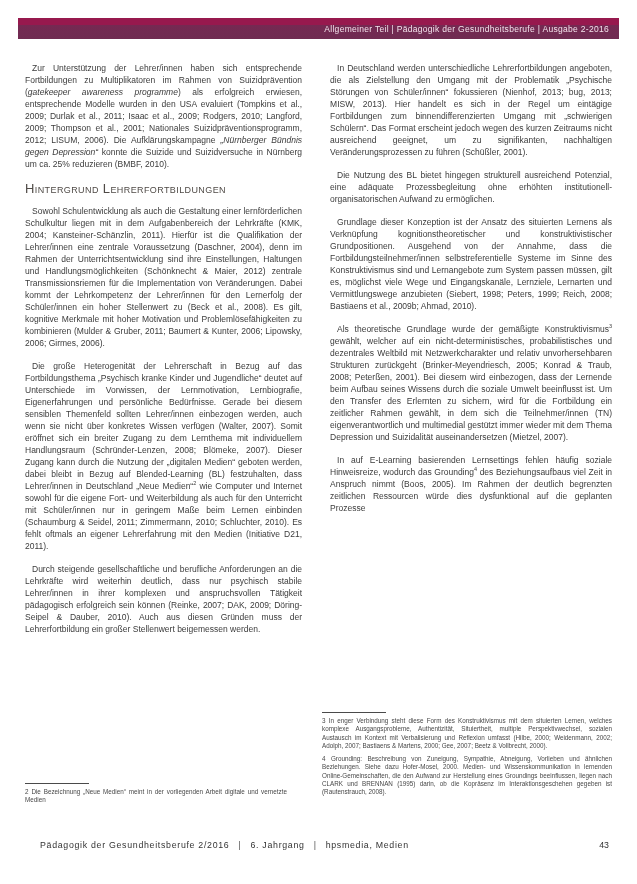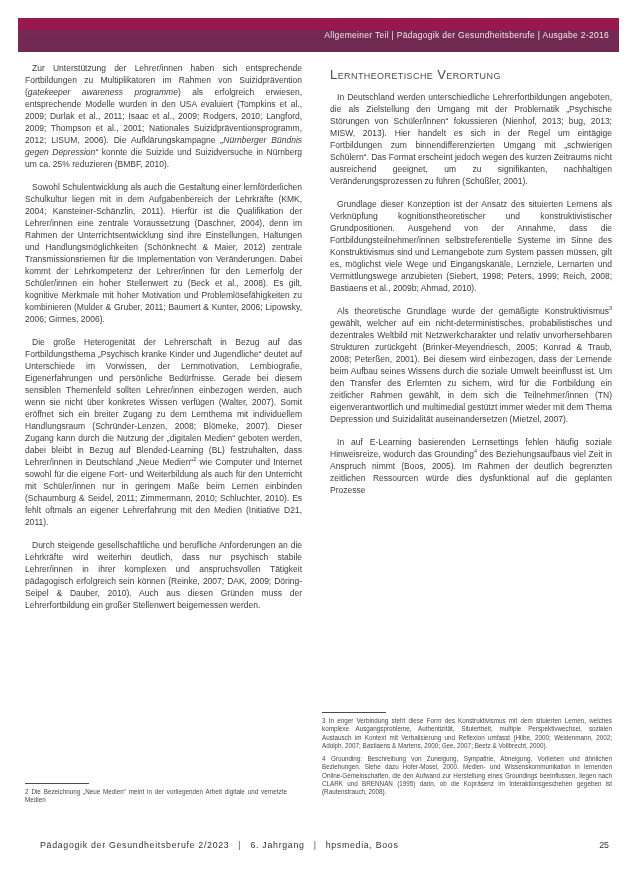--- a/index.html
+++ b/index.html
@@ -6,21 +6,21 @@
   .page{
     position:relative;
     width:637px;height:884px;
     background:#ffffff;
     font-family:"Liberation Sans", sans-serif;
     color:#3b3b3b;
     overflow:hidden;
     margin:0 auto;
   }
   .header-bar{
-    position:absolute;top:18px;left:18px;right:18px;height:34px;
+    position:absolute;top:18px;left:18px;right:18px;height:21px;
     background:linear-gradient(180deg,#97194e 0%,#97194e 34%,#752952 34%,#6f2b51 100%);
     display:flex;align-items:center;justify-content:flex-end;
   }
   .header-bar span{
     color:#f4e3ec;font-size:8.5px;letter-spacing:0.3px;
     padding-right:10px;line-height:30px;white-space:nowrap;
   }
   .columns{
     position:absolute;top:62px;left:25px;right:25px;
     display:flex;gap:28px;
@@ -68,32 +68,33 @@
 
   <div class="header-bar">
     <span>Allgemeiner Teil | Pädagogik der Gesundheitsberufe | Ausgabe 2-2016</span>
   </div>
 
   <main class="columns">
 
     <section class="col col-left">
       <p><span>Zur Unterstützung der Lehrer/innen haben sich entsprechende Fortbildungen zu Multiplikatoren im Rahmen von Suizidprävention (</span><em>gatekeeper awareness programme</em><span>) als erfolgreich erwiesen, entsprechende Modelle wurden in den USA evaluiert (Tompkins et al., 2009; Durlak et al., 2011; Isaac et al., 2009; Rodgers, 2010; Langford, 2009; Thompson et al., 2001; Nationales Suizidpräventionsprogramm, 2012; LISUM, 2006). Die Aufklärungskampagne </span><em>„Nürnberger Bündnis gegen Depression“</em><span> konnte die Suizide und Suizidversuche in Nürnberg um ca. 25% reduzieren (BMBF, 2010).</span></p>
 
+      <h2>Hintergrund Lehrerfortbildungen</h2>
 
       <p>Sowohl Schulentwicklung als auch die Gestaltung einer lernförderlichen Schulkultur liegen mit in dem Aufgabenbereich der Lehrkräfte (KMK, 2004; Kansteiner-Schänzlin, 2011). Hierfür ist die Qualifikation der Lehrer/innen eine zentrale Voraussetzung (Daschner, 2004), denn im Rahmen der Unterrichtsentwicklung sind ihre Einstellungen, Haltungen und Handlungsmöglichkeiten (Schönknecht &amp; Maier, 2012) zentrale Transmissionsriemen für die Implementation von Veränderungen. Dabei kommt der Lehrkompetenz der Lehrer/innen für den Lernerfolg der Schüler/innen ein hoher Stellenwert zu (Beck et al., 2008). Es gilt, kognitive Merkmale mit hoher Motivation und Problemlösefähigkeiten zu kombinieren (Mulder &amp; Gruber, 2011; Baumert &amp; Kunter, 2006; Lipowsky, 2006; Girmes, 2006).</p>
 
       <p><span>Die große Heterogenität der Lehrerschaft in Bezug auf das Fortbildungsthema „Psychisch kranke Kinder und Jugendliche“ deutet auf Unterschiede im Vorwissen, der Lernmotivation, Lernbiografie, Eigenerfahrungen und persönliche Bedürfnisse. Gerade bei diesem sensiblen Themenfeld sollten Lehrer/innen einbezogen werden, auch wenn sie nicht über konkretes Wissen verfügen (Walter, 2007). Somit eröffnet sich ein breiter Zugang zu dem Lernthema mit individuellem Handlungsraum (Schründer-Lenzen, 2008; Blömeke, 2007). Dieser Zugang kann durch die Nutzung der „digitalen Medien“ geboten werden, dabei bleibt in Bezug auf Blended-Learning (BL) festzuhalten, dass Lehrer/innen in Deutschland „Neue Medien“</span><sup>2</sup><span> wie Computer und Internet sowohl für die eigene Fort- und Weiterbildung als auch für den Unterricht mit Schüler/innen nur in geringem Maße beim Lernen einbinden (Schaumburg &amp; Seidel, 2011; Zimmermann, 2010; Schluchter, 2010). Es fehlt oftmals an eigener Lehrerfahrung mit den Medien (Initiative D21, 2011).</span></p>
 
       <p>Durch steigende gesellschaftliche und berufliche Anforderungen an die Lehrkräfte wird weiterhin deutlich, dass nur psychisch stabile Lehrer/innen in ihrer komplexen und anspruchsvollen Tätigkeit pädagogisch erfolgreich sein können (Reinke, 2007; DAK, 2009; Döring-Seipel &amp; Dauber, 2010). Auch aus diesen Gründen muss der Lehrerfortbildung ein großer Stellenwert beigemessen werden.</p>
     </section>
 
     <section class="col col-right">
-      <h2>Lerntheoretische Verortung</h2>
 
       <p>In Deutschland werden unterschiedliche Lehrerfortbildungen angeboten, die als Zielstellung den Umgang mit der Problematik „Psychische Störungen von Schüler/innen“ fokussieren (Nienhof, 2013; bug, 2013; MISW, 2013). Hier handelt es sich in der Regel um eintägige Fortbildungen zum binnendifferenzierten Umgang mit „schwierigen Schülern“. Das Format erscheint jedoch wegen des kurzen Zeitraums nicht ausreichend geeignet, um zu signifikanten, nachhaltigen Veränderungsprozessen zu führen (Schüßler, 2001).</p>
+      <p>Die Nutzung des BL bietet hingegen strukturell ausreichend Potenzial, eine adäquate Prozessbegleitung ohne erhöhten institutionell-organisatorischen Aufwand zu ermöglichen.</p>
       <p>Grundlage dieser Konzeption ist der Ansatz des situierten Lernens als Verknüpfung kognitionstheoretischer und konstruktivistischer Grundpositionen. Ausgehend von der Annahme, dass die Fortbildungsteilnehmer/innen selbstreferentielle Systeme im Sinne des Konstruktivismus sind und Lernangebote zum System passen müssen, gilt es, möglichst viele Wege und Eingangskanäle, Lernziele, Lernarten und Vermittlungswege anzubieten (Siebert, 1998; Peters, 1999; Reich, 2008; Bastiaens et al., 2009b; Ahmad, 2010).</p>
 
       <p><span>Als theoretische Grundlage wurde der gemäßigte Konstruktivismus</span><sup>3</sup><span> gewählt, welcher auf ein nicht-deterministisches, probabilistisches und dezentrales Weltbild mit Netzwerkcharakter und relativ unvorhersehbaren Strukturen zurückgeht (Brinker-Meyendriesch, 2005; Konrad &amp; Traub, 2008; Peterßen, 2001). Bei diesem wird einbezogen, dass der Lernende beim Aufbau seines Wissens durch die soziale Umwelt beeinflusst ist. Um den Transfer des Erlernten zu sichern, wird für die Fortbildung ein zeitlicher Rahmen gewählt, in dem sich die Teilnehmer/innen (TN) eigenverantwortlich und multimedial gestützt immer wieder mit dem Thema Depression und Suizidalität auseinandersetzen (Mietzel, 2007).</span></p>
 
       <p><span>In auf E-Learning basierenden Lernsettings fehlen häufig soziale Hinweisreize, wodurch das Grounding</span><sup>4</sup><span> des Beziehungsaufbaus viel Zeit in Anspruch nimmt (Boos, 2005). Im Rahmen der deutlich begrenzten zeitlichen Ressourcen würde dies dysfunktional auf die geplanten Prozesse</span></p>
     </section>
 
   </main>
 
   <div class="footnote footnote-left">
@@ -101,22 +102,22 @@
     <p>2 Die Bezeichnung „Neue Medien“ meint in der vorliegenden Arbeit digitale und vernetzte Medien</p>
   </div>
 
   <div class="footnote footnotes-right">
     <hr>
     <p>3 In enger Verbindung steht diese Form des Konstruktivismus mit dem situierten Lernen, welches komplexe Ausgangsprobleme, Authentizität, Situiertheit, multiple Perspektivwechsel, sozialen Austausch im Kontext mit Verbalisierung und Reflexion umfasst (Hilbe, 2000; Weidenmann, 2002; Adolph, 2007; Bastiaens &amp; Martens, 2000; Gee, 2007; Beetz &amp; Vollbrecht, 2000).</p>
     <p>4 Grounding: Beschreibung von Zuneigung, Sympathie, Abneigung, Vorlieben und ähnlichen Beziehungen. Siehe dazu Hofer-Mosel, 2000. Medien- und Wissenskommunikation in lernenden Online-Gemeinschaften, die den Aufwand zur Herstellung eines Groundings beeinflussen, liegen nach CLARK und BRENNAN (1995) darin, ob die Kopräsenz im Interaktionsgeschehen gegeben ist (Rautenstrauch, 2008).</p>
   </div>
 
   <footer class="footer">
-    <span>Pädagogik der Gesundheitsberufe 2/2023</span>
+    <span>Pädagogik der Gesundheitsberufe 2/2016</span>
     <span class="sep">|</span>
     <span>6. Jahrgang</span>
     <span class="sep">|</span>
-    <span>hpsmedia, Boos</span>
+    <span>hpsmedia, Medien</span>
     <span class="spacer"></span>
-    <span class="pagenum">25</span>
+    <span class="pagenum">43</span>
   </footer>
 
 </div>
 
 </body></html>

